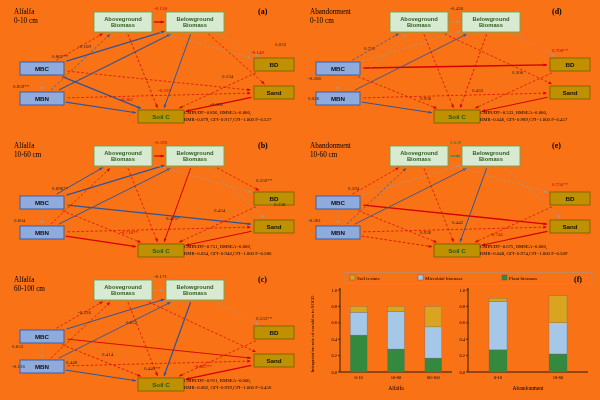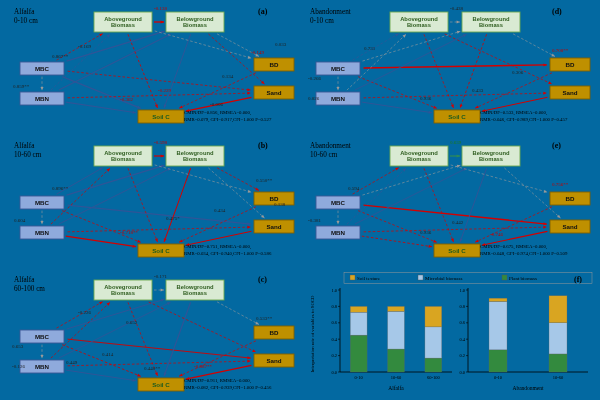--- a/index.html
+++ b/index.html
@@ -1,16 +1,16 @@
 <!DOCTYPE html>
 <html><head>
 <meta charset="utf-8">
 <style>
   html,body{margin:0;padding:0;background:#ffffff;}
-  #figure{position:relative;width:600px;height:400px;background:#0369a1;overflow:hidden;
+  #figure{position:relative;width:600px;height:400px;background:#f97316;overflow:hidden;
           font-family:"Liberation Serif",serif;}
   svg{position:absolute;overflow:visible;}
 </style>
 </head>
 <body>
 
 <div id="figure">
     <svg width="296" height="132" style="left:8px;top:2px">
       <line x1="145.96" y1="20" x2="156.03999999999996" y2="20" stroke="#d40000" stroke-width="1.3"></line>
       <polygon points="156.03999999999996,20 152.63999999999996,21.5 152.63999999999996,18.5" fill="#d40000"></polygon>

